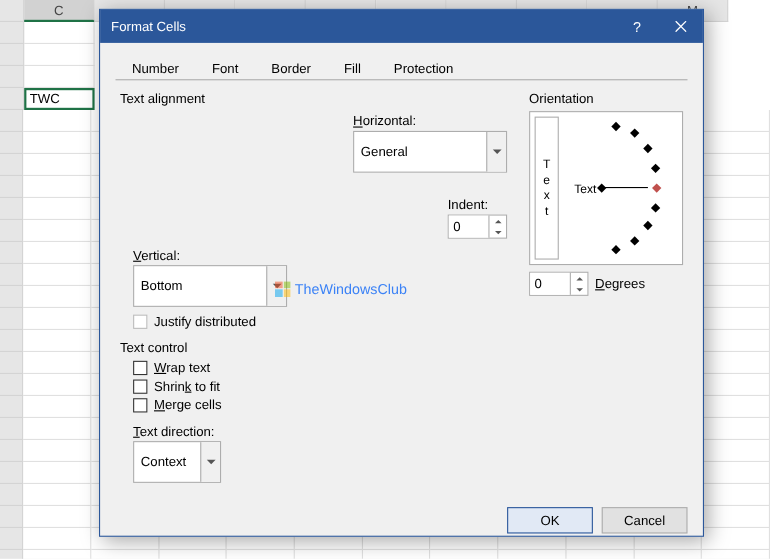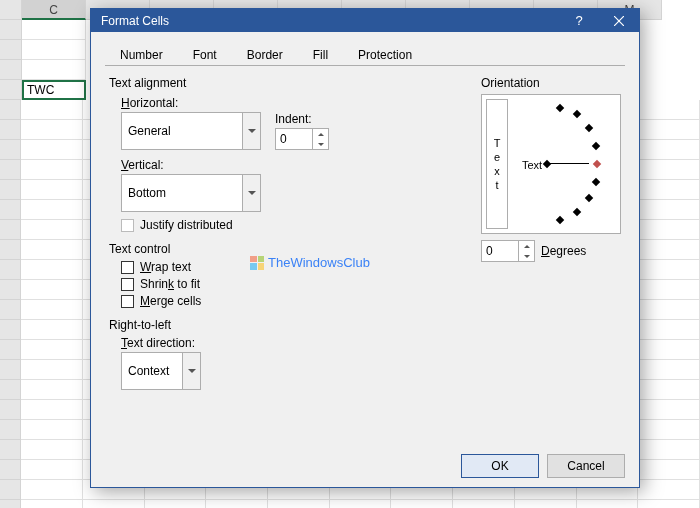--- a/index.html
+++ b/index.html
@@ -12,21 +12,21 @@
 .colheader:first-child { width: 22px; }
 .rows { }
 .row { display: flex; height: 20px; }
 .rowheader { width: 22px; background: #e6e6e6; border-right: 1px solid #d4d4d4; border-bottom: 1px solid #d4d4d4; }
 .cell { width: 64px; border-right: 1px solid #e0e0e0; border-bottom: 1px solid #e0e0e0; font-size: 12px; padding: 0 3px; line-height: 20px; }
 .cell.active { border: 2px solid #1f7246; line-height: 16px; }
 .colheader.sel { background: #d2d2d2; border-bottom: 2px solid #1f7246; }
 
 
 .dialog { position: absolute; left: 90px; top: 8px; width: 550px; height: 480px; background: #f0f0f0; border: 1px solid #2b579a; box-shadow: 4px 4px 18px rgba(0,0,0,.35); display: flex; flex-direction: column; }
-.titlebar { height: 23px; background: #2b579a; color: #fff; display: flex; align-items: center; }
+.titlebar { height: 34px; background: #2b579a; color: #fff; display: flex; align-items: center; }
 .titlebar .title { flex: 1; font-size: 12px; padding-left: 10px; }
 .tbtn { width: 40px; height: 30px; display: flex; align-items: center; justify-content: center; color: #fff; font-size: 13px; }
 .tbtn svg { stroke: #fff; }
 
 .body { flex: 1; padding: 10px 14px 0 14px; position: relative; }
 
 .tabs { display: flex; border-bottom: 1px solid #adadad; font-size: 12px; height: 24px; }
 .tab { padding: 4px 14px; border: 1px solid transparent; border-bottom: none; cursor: pointer; color: #000; position: relative; top: 1px; }
 .tab.active { background: #f0f0f0; border-color: #adadad; border-bottom: 1px solid #f0f0f0; }
 
@@ -38,21 +38,21 @@
 .field { margin: 2px 0 6px 12px; }
 .field label { display: block; font-size: 12px; margin-bottom: 2px; }
 .ul { text-decoration: underline; }
 .combo { display: inline-flex; align-items: center; border: 1px solid #adadad; background: #fff; height: 38px; font-size: 12px; }
 .combo .val { padding: 0 6px; flex: 1; }
 .combo .arrow { width: 18px; height: 100%; border-left: 1px solid #adadad; display: flex; align-items: center; justify-content: center; background: #f0f0f0; }
 .combo .arrow::after { content: ""; border-left: 4px solid transparent; border-right: 4px solid transparent; border-top: 4px solid #555; }
 .combo.w140 { width: 140px; }
 .combo.w80 { width: 80px; }
 
-.indent-row { display: flex; align-items: flex-end; gap: 14px; }
+.indent-row { display: flex; align-items: flex-end; gap: 14px; flex-direction: column; }
 .spinner { display: inline-flex; border: 1px solid #adadad; background: #fff; height: 22px; }
 .spinner input { width: 36px; border: none; outline: none; font-size: 12px; padding: 0 4px; }
 .spinbtns { display: flex; flex-direction: column; border-left: 1px solid #adadad; width: 16px; }
 .spinbtns div { flex: 1; display:flex; align-items:center; justify-content:center; }
 .spinbtns div::after { content:""; border-left:3px solid transparent; border-right:3px solid transparent; }
 .spinbtns .up::after { border-bottom:3px solid #555; }
 .spinbtns .dn::after { border-top:3px solid #555; }
 
 .check { display: flex; align-items: center; gap: 6px; margin: 3px 0 3px 12px; font-size: 12px; }
 .checkbox { width: 13px; height: 13px; border: 1px solid #333; background: #fff; }
@@ -478,21 +478,20 @@
             <div class="checkbox"></div>
             <span>Shrin<span class="ul">k</span> to fit</span>
           </div>
           <div class="check">
             <div class="checkbox"></div>
             <span><span class="ul">M</span><span>erge cells</span></span>
           </div>
         </div>
 
         <div class="section">
-          <div class="group-label">Right-to-left</div>
           <div class="field">
             <label><span class="ul">T</span><span>ext direction:</span></label>
             <div class="combo w80">
               <span class="val">Context</span>
               <span class="arrow"></span>
             </div>
           </div>
         </div>
       </div>
 

